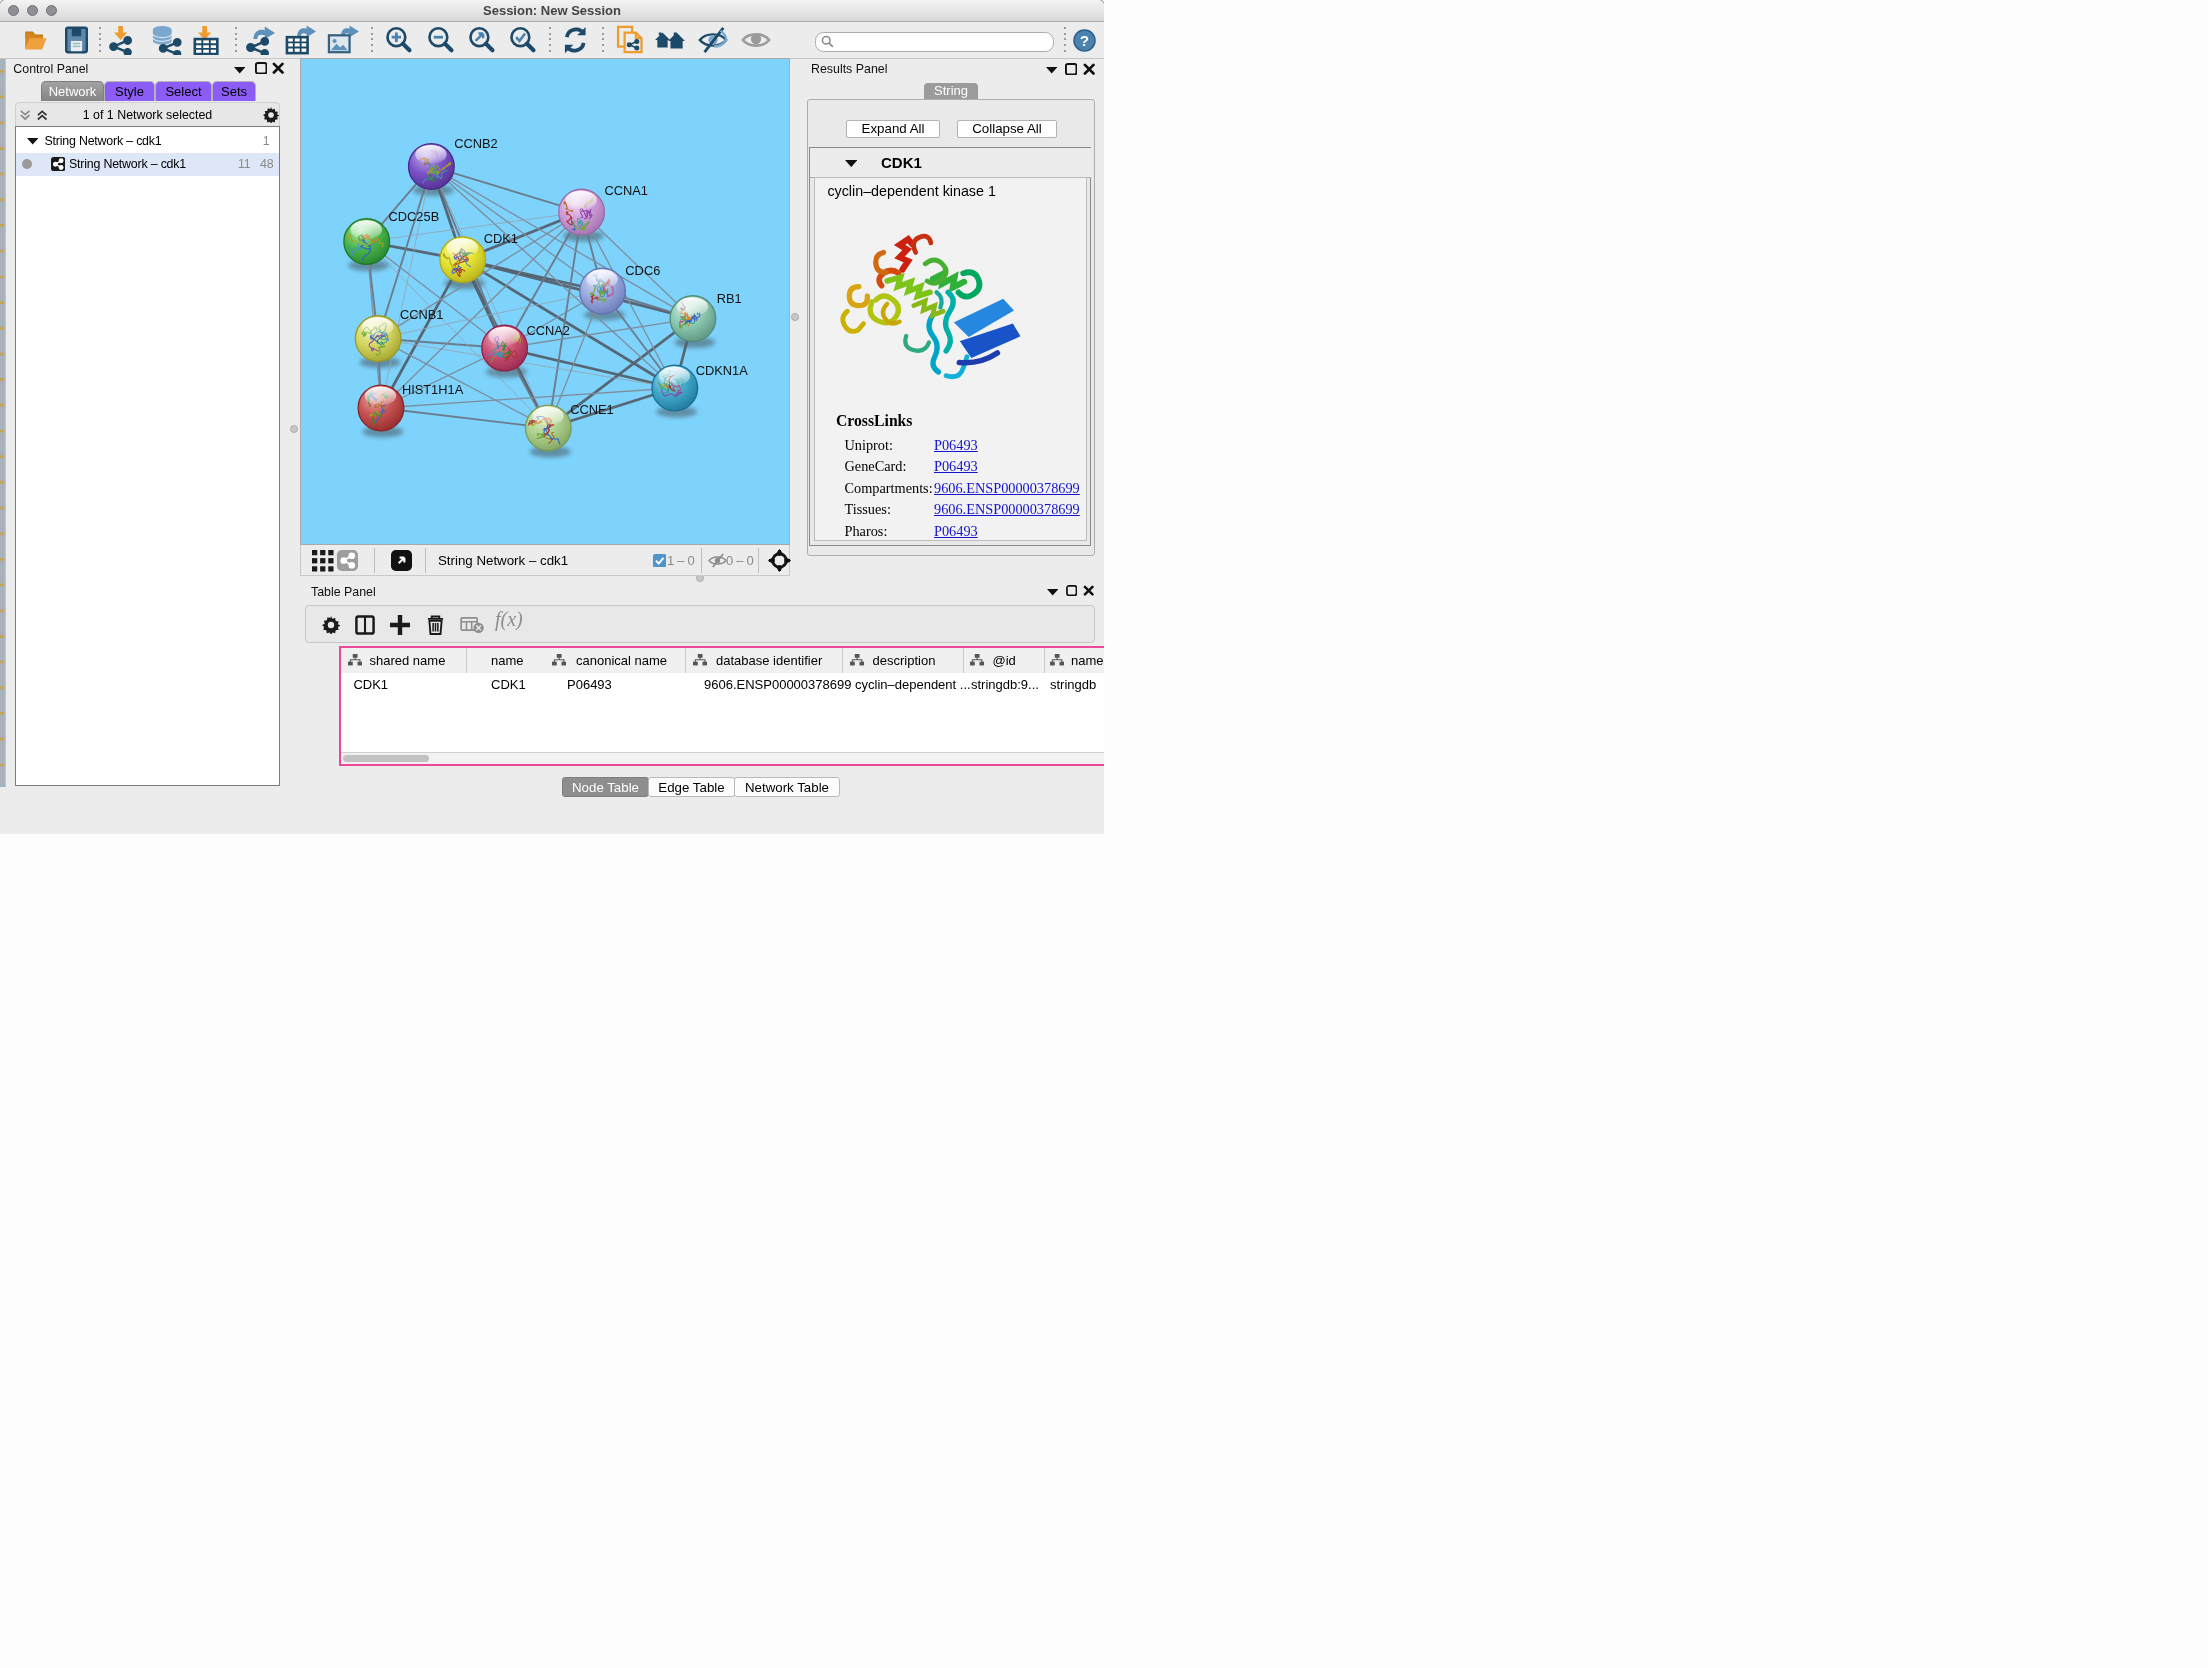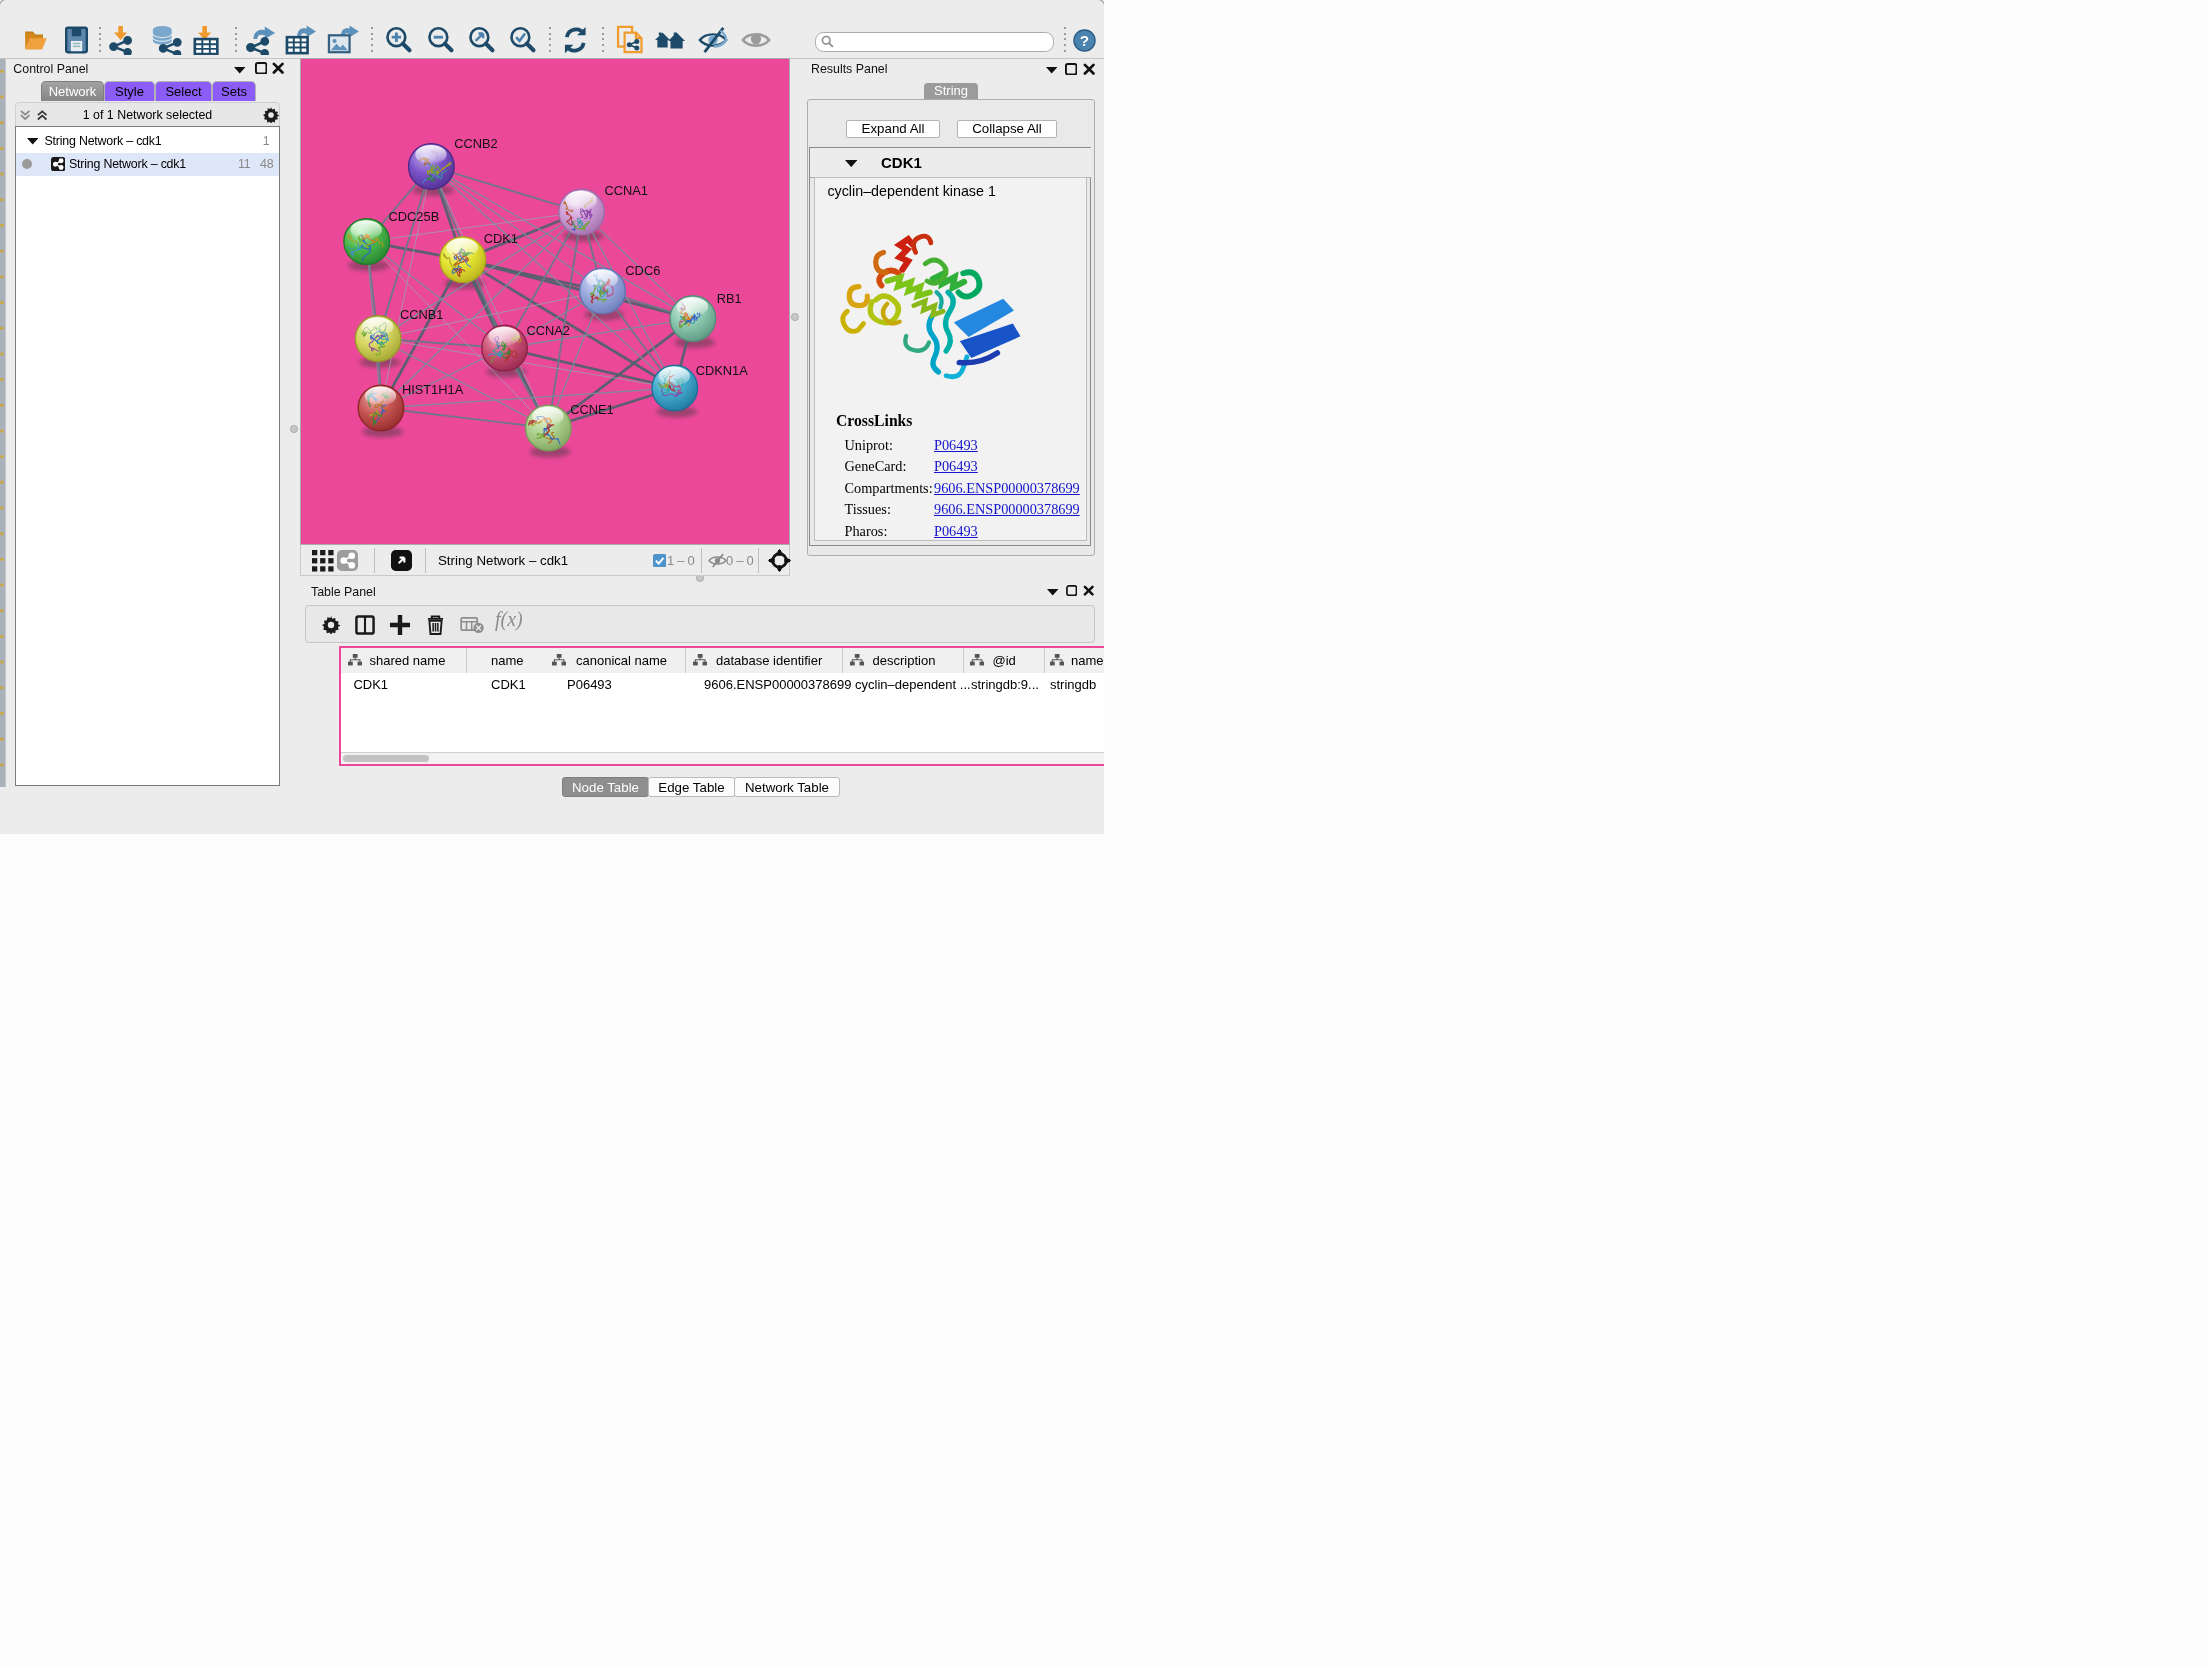--- a/index.html
+++ b/index.html
@@ -18,21 +18,21 @@
 
 #lstrip{left:0;top:59px;width:4.8px;height:728px;background:#aab2ba;border-right:1px solid #c5c5c5;overflow:hidden;}
 
 #cp-title{left:13.3px;top:62px;font-size:12.4px;color:#111;}
 .tab{position:absolute;top:81px;height:20px;box-sizing:border-box;border:1px solid #b4b4b4;border-bottom:none;border-radius:4.8px 4.8px 0 0;background:#8b5cf6;color:#000;font-size:13px;text-align:center;line-height:19px;}
 .tab.sel{background:linear-gradient(#a2a2a2,#858585);color:#fff;border-color:#7e7e7e;}
 #selbar{left:15px;top:102px;width:265px;height:25px;background:#e7e7e7;border:1px solid #cfcfcf;border-radius:3.8px 3.8px 0 0;box-sizing:border-box;}
 #tree{left:15px;top:126px;width:265px;height:660px;background:#fff;border:1.9px solid #7c7c7c;box-sizing:border-box;}
 .trow{position:absolute;left:0;width:100%;height:21px;font-size:12.4px;letter-spacing:-0.2px;}
 
-#canvas{left:300px;top:58px;width:490px;height:487px;background:#ec4899;border:1px solid #a9a9a9;box-sizing:border-box;}
+#canvas{left:300px;top:58px;width:490px;height:487px;background:#7dd3fc;border:1px solid #a9a9a9;box-sizing:border-box;}
 #netbar{left:300px;top:545px;width:490px;height:31px;background:#ececec;border:1px solid #c9c9c9;border-top:none;box-sizing:border-box;}
 .nbsep{position:absolute;top:2.9px;height:25px;width:1px;background:#bfbfbf;}
 
 #rp-title{left:811px;top:62px;font-size:12.4px;color:#111;}
 #stringtab{left:924px;top:83px;width:54px;height:16px;background:#9b9b9b;border-radius:3.8px 3.8px 0 0;color:#fff;font-size:13px;text-align:center;line-height:16px;}
 #rp-outer{left:807px;top:99px;width:288px;height:457px;background:#e9e9e9;border:1px solid #adadad;border-radius:2.9px;box-sizing:border-box;}
 .btn{position:absolute;background:#fefefe;border:1px solid #b3b3b3;border-radius:2px;box-sizing:border-box;font-size:13.3px;text-align:center;}
 #rp-inner{left:809px;top:147px;width:282px;height:399px;background:#e9e9e9;border:1px solid #8a8a8a;box-sizing:border-box;}
 #cdk1row{left:810px;top:148px;width:281px;height:28.5px;background:#ececec;border-bottom:1px solid #adadad;}
 #rp-content{left:814px;top:177px;width:273px;height:364px;background:#f2f2f2;border:1px solid #bdbdbd;box-sizing:border-box;}
@@ -47,20 +47,26 @@
 .tabbtn{position:absolute;top:777px;height:20px;box-sizing:border-box;border:1px solid #b9b9b9;background:#fcfcfc;font-size:13.3px;text-align:center;line-height:19px;border-radius:2.9px;}
 .tabbtn.sel{background:#8e8e8e;color:#fff;border-color:#7e7e7e;}
 #statusbar{left:0;top:801px;width:1104px;height:33px;background:#ececec;border-top:1px solid #cccccc;}
 .sbtn{position:absolute;top:6.7px;width:27.6px;height:21px;background:#f4f4f4;border:1px solid #b9b9b9;box-sizing:border-box;border-radius:1.9px;}
 #membtn{position:absolute;top:5.7px;left:1022px;width:69px;height:22px;background:#fbfbfb;border:1px solid #b9b9b9;box-sizing:border-box;border-radius:2.9px;font-size:12.4px;}
 .knob{position:absolute;width:7.6px;height:7.6px;border-radius:50%;background:#c7c7c7;border:1px solid #ababab;box-sizing:border-box;}
 </style>
 </head>
 <body>
 <div id="scale">
+  <div id="titlebar" class="abs">
+    <div class="tl" style="left:8px;"></div>
+    <div class="tl" style="left:27px;"></div>
+    <div class="tl" style="left:46px;"></div>
+    <div id="title">Session: New Session</div>
+  </div>
   <div id="toolbar" class="abs">
     <svg class="ticon" style="left:23px" width="25" height="30" viewBox="0 0 26 32">
       <path d="M2 7 h8 l3 3 h8 v4 H2z" fill="#c07d18"></path>
       <path d="M2 26 V9 h8 l3 3 h8 v3 h-14 z" fill="#d4881c"></path>
       <path d="M25 14 l-5 12 H2 l5-12z" fill="#f0a03c"></path>
     </svg>
     <svg class="ticon" style="left:63px" width="27" height="30" viewBox="0 0 28 32">
       <rect x="3" y="3" width="22" height="26" rx="2" fill="#5e87ab" stroke="#1d4a68" stroke-width="2.6"></rect>
       <rect x="9" y="4" width="10" height="8" fill="#1d4a68"></rect>
       <rect x="8" y="17" width="12" height="11" fill="#e8eef3"></rect>

